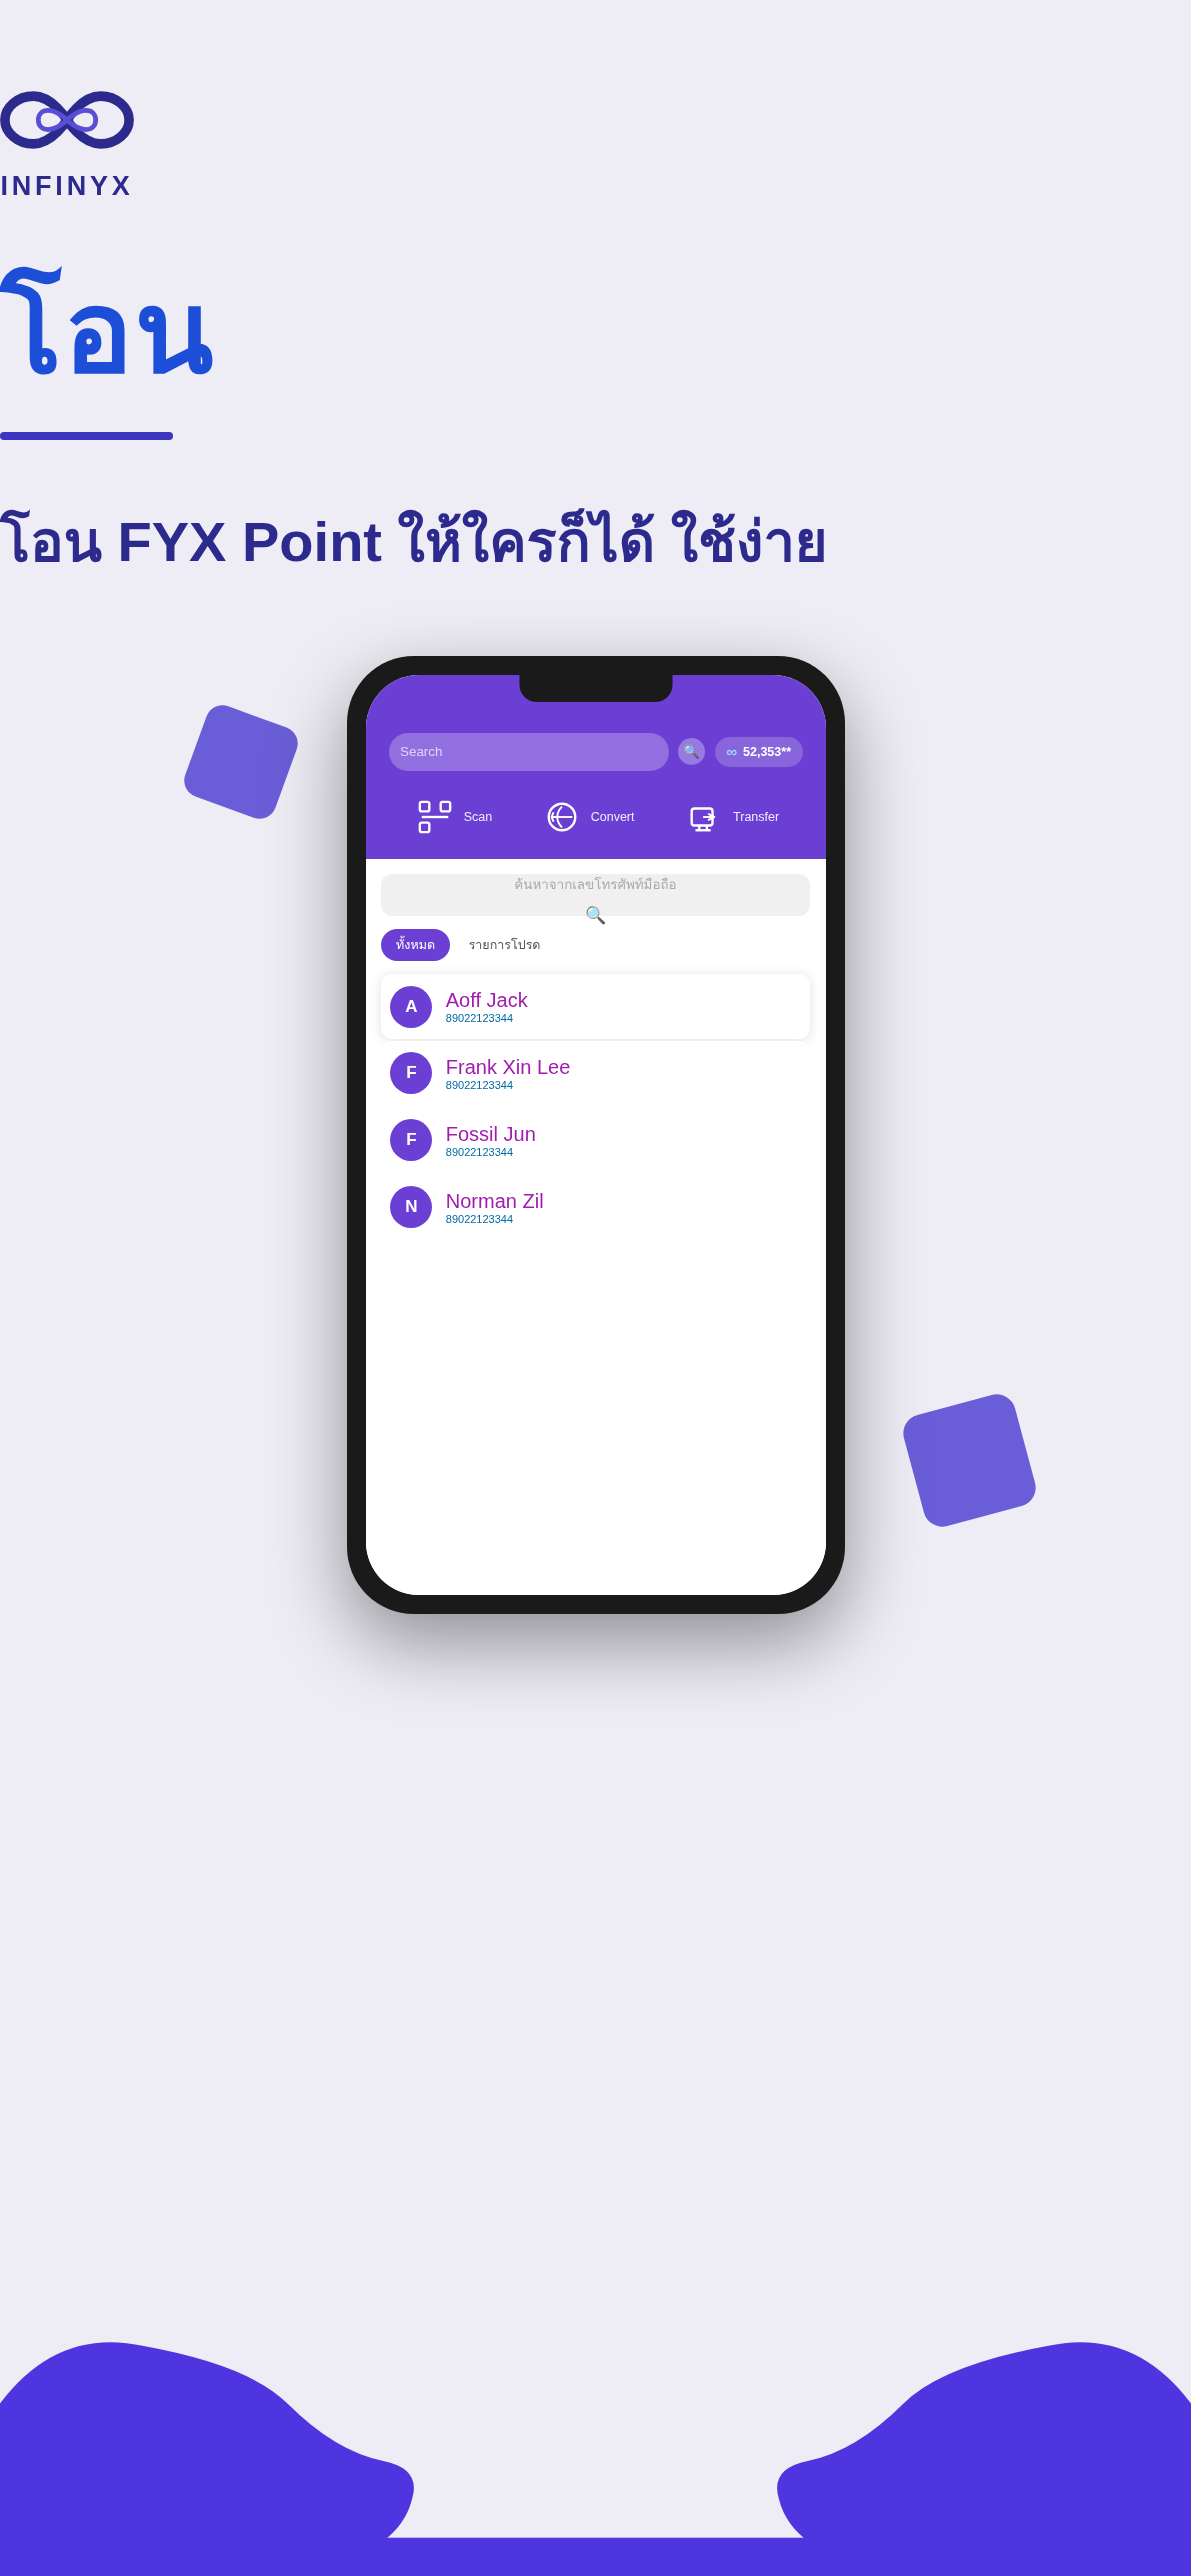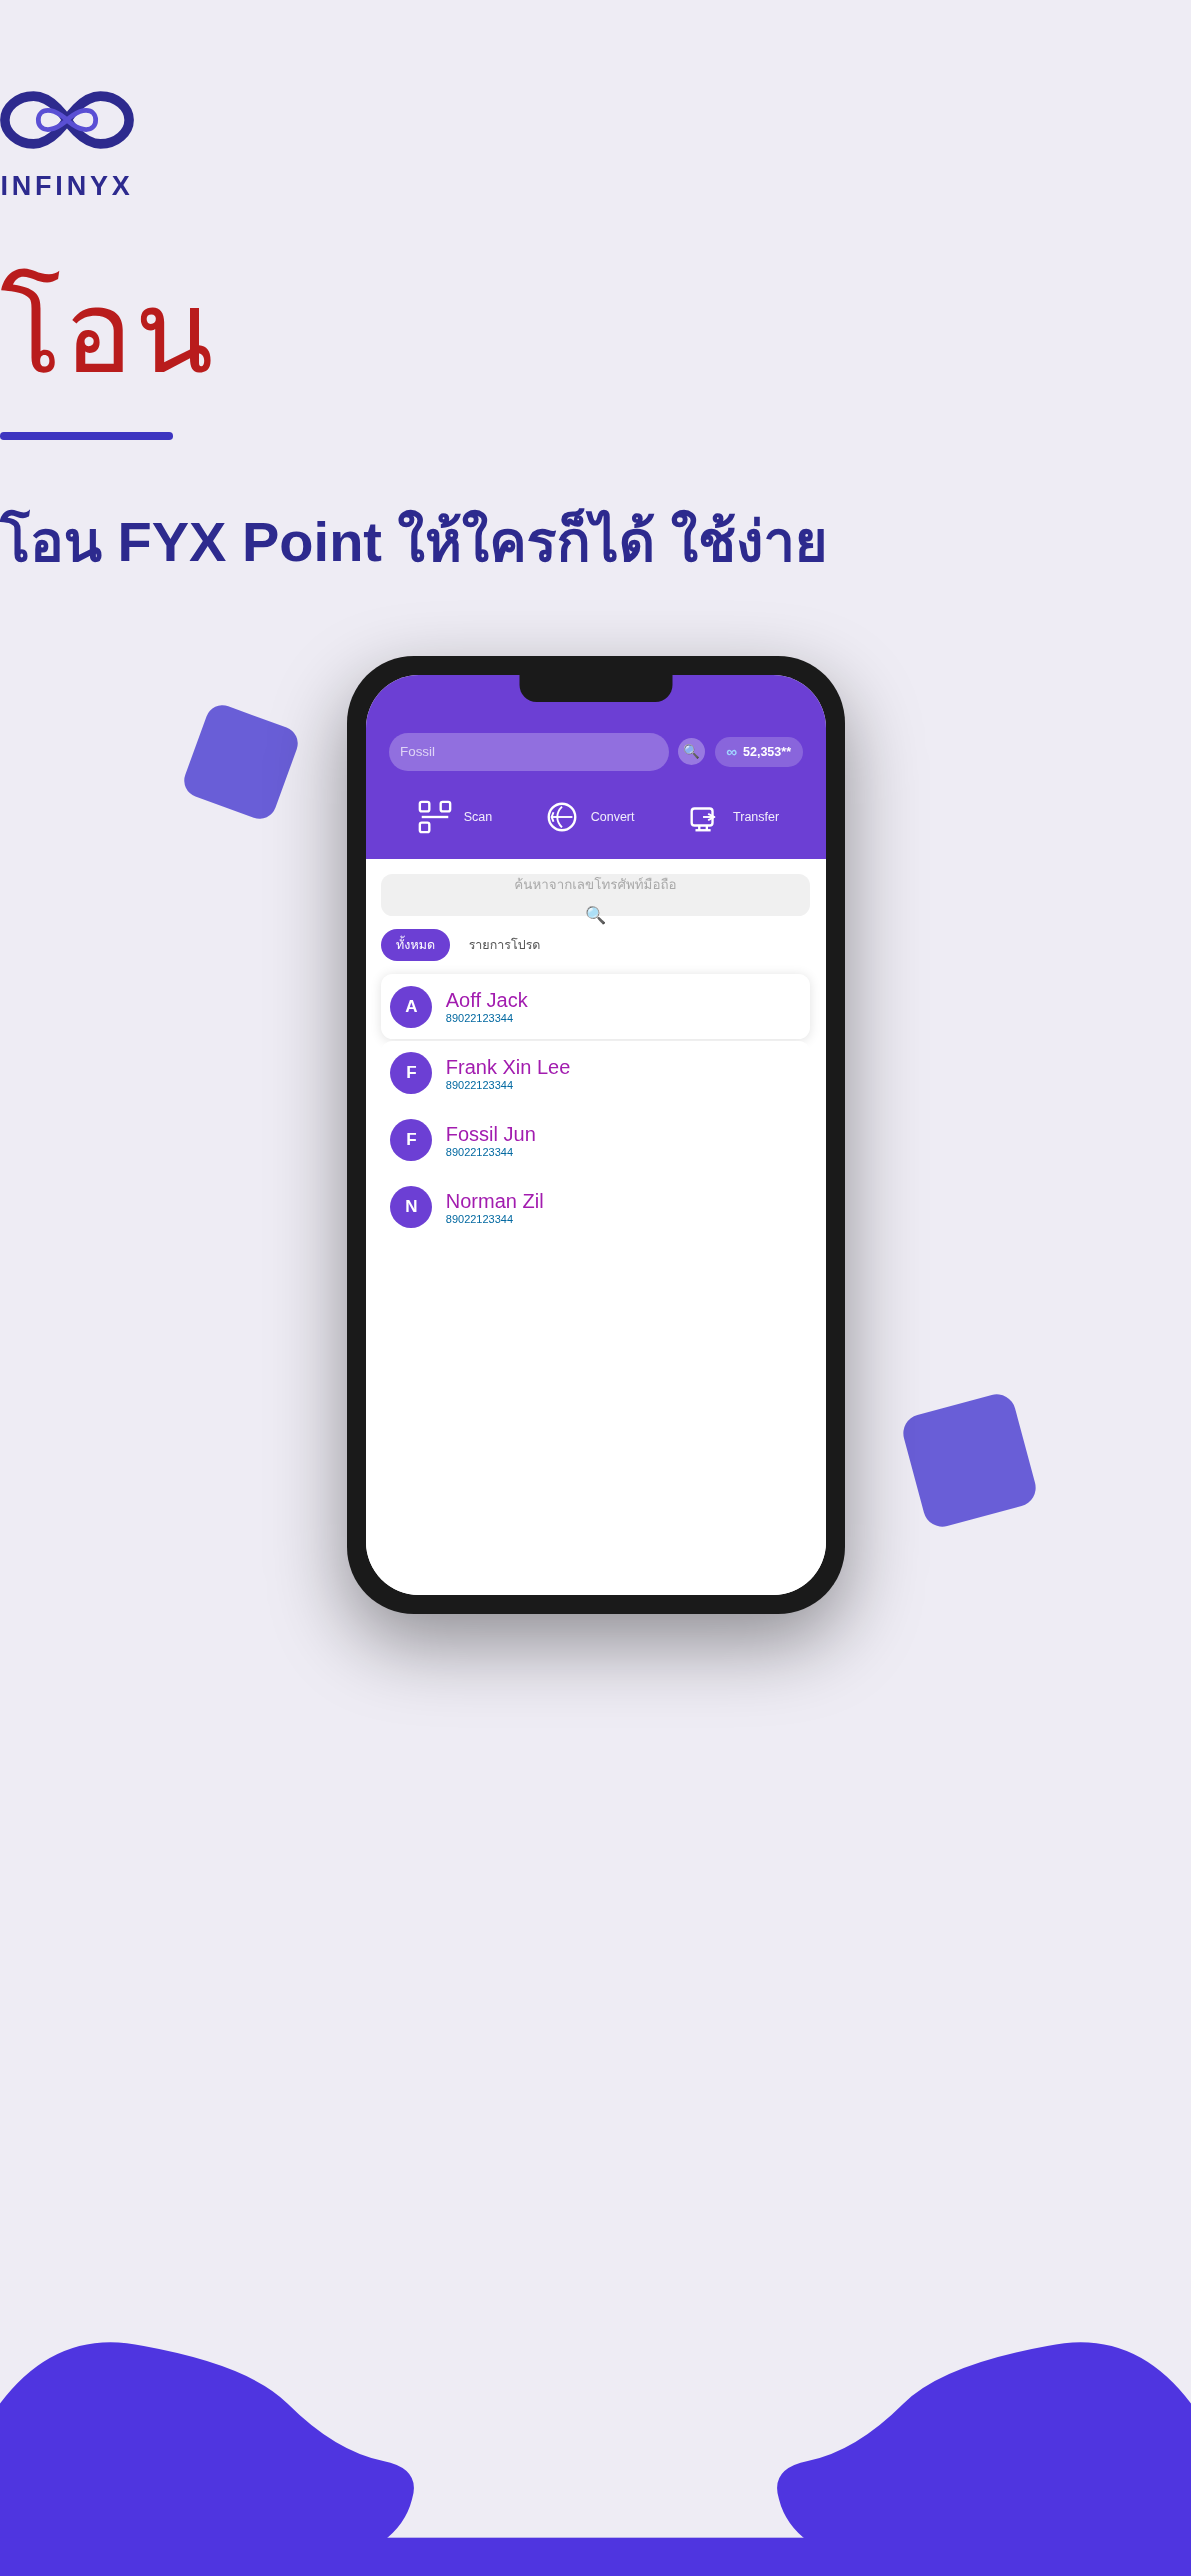--- a/index.html
+++ b/index.html
@@ -49,22 +49,22 @@
     .logo-text {
       font-size: 27px;
       font-weight: 900;
       color: #2d2a8e;
       letter-spacing: 3.8px;
     }
 
     
     .thai-headline {
       font-size: 115px;
-      font-weight: 400;
-      color: #b91c1c;
+      font-weight: 700;
+      color: #1d4ed8;
       margin-bottom: 9.6px;
       letter-spacing: 1.9px;
     }
 
     .headline-underline {
       width: 173px;
       height: 7.7px;
       background: #3d35c0;
       border-radius: 3.8px;
       margin-bottom: 58px;
@@ -389,21 +389,21 @@
 
     <div class="phone-frame">
 
       <div class="phone-notch"></div>
 
       <div class="phone-screen">
 
         <div class="phone-header">
           <div class="phone-search-row">
             <div class="phone-search-bar">
-              <span class="phone-search-text">Fossil</span>
+              <span class="phone-search-text">Search</span>
             </div>
             <div class="phone-search-icon">🔍</div>
             <div class="phone-balance">
               <span class="infinity-small">∞</span>
               <span>52,353**</span>
             </div>
           </div>
 
           <div class="phone-actions">
             <div class="phone-action-btn">

